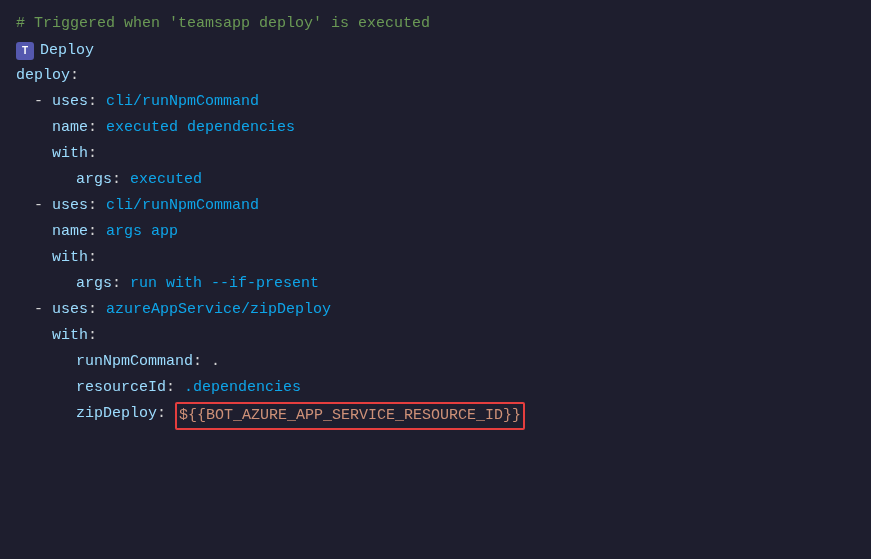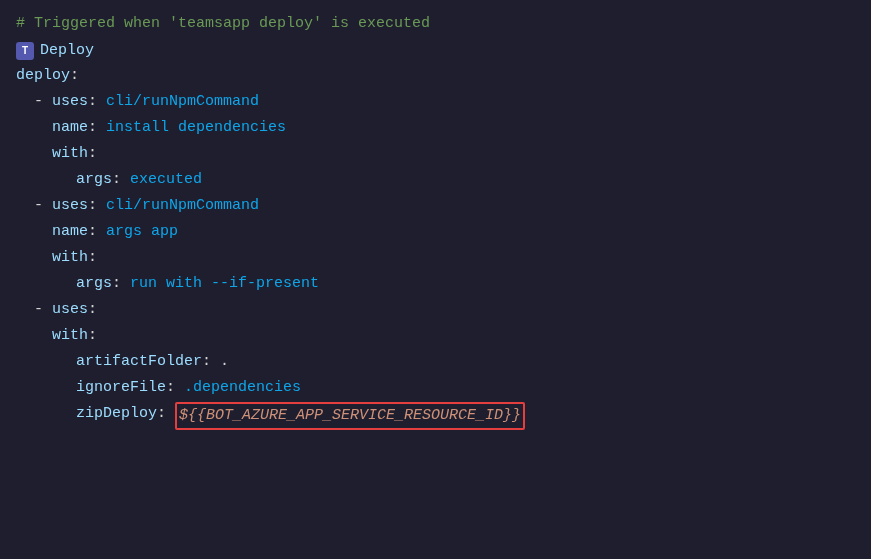--- a/index.html
+++ b/index.html
@@ -70,21 +70,20 @@
     .highlight-box {
       display: inline;
       border: 2px solid #e53e3e;
       border-radius: 2px;
       padding: 0 2px;
       background-color: transparent;
     }
 
     .variable-highlight {
       color: #ce9178;
-      font-style: italic;
     }
 
     .colon { color: #d4d4d4; }
   </style>
 </head>
 <body>
 
 <div class="code-container">
 
   <div class="line">
@@ -98,21 +97,21 @@
 
   <div class="line">
     <span class="key">deploy</span><span class="colon">:</span>
   </div>
 
   <div class="line">
     <span class="indent">  </span><span class="dash">- </span><span class="key">uses</span><span class="colon">: </span><span class="string">cli/runNpmCommand</span>
   </div>
 
   <div class="line">
-    <span class="indent">    </span><span class="key">name</span><span class="colon">: </span><span class="string">install dependencies</span>
+    <span class="indent">    </span><span class="key">name</span><span class="colon">: </span><span class="string">executed dependencies</span>
   </div>
 
   <div class="line">
     <span class="indent">    </span><span class="key">with</span><span class="colon">:</span>
   </div>
 
   <div class="line">
     <span class="indent">    </span><span style="color:#569cd6; border-left: 2px solid #569cd6; padding-left:4px; margin-right:0;"></span><span class="key">  args</span><span class="colon">: </span><span class="string">executed</span>
   </div>
 
@@ -126,32 +125,32 @@
 
   <div class="line">
     <span class="indent">    </span><span class="key">with</span><span class="colon">:</span>
   </div>
 
   <div class="line">
     <span class="indent">    </span><span style="color:#569cd6; border-left: 2px solid #569cd6; padding-left:4px; margin-right:0;"></span><span class="key">  args</span><span class="colon">: </span><span class="string">run with --if-present</span>
   </div>
 
   <div class="line">
-    <span class="indent">  </span><span class="dash">- </span><span class="key">uses</span><span class="colon">: </span>
+    <span class="indent">  </span><span class="dash">- </span><span class="key">uses</span><span class="colon">: </span><span class="string">azureAppService/zipDeploy</span>
   </div>
 
   <div class="line">
     <span class="indent">    </span><span class="key">with</span><span class="colon">:</span>
   </div>
 
   <div class="line">
-    <span class="indent">    </span><span style="color:#569cd6; border-left: 2px solid #569cd6; padding-left:4px; margin-right:0;"></span><span class="key">  artifactFolder</span><span class="colon">: </span><span class="value-plain">.</span>
+    <span class="indent">    </span><span style="color:#569cd6; border-left: 2px solid #569cd6; padding-left:4px; margin-right:0;"></span><span class="key">  runNpmCommand</span><span class="colon">: </span><span class="value-plain">.</span>
   </div>
 
   <div class="line">
-    <span class="indent">    </span><span style="color:#569cd6; border-left: 2px solid #569cd6; padding-left:4px; margin-right:0;"></span><span class="key">  ignoreFile</span><span class="colon">: </span><span class="string">.dependencies</span>
+    <span class="indent">    </span><span style="color:#569cd6; border-left: 2px solid #569cd6; padding-left:4px; margin-right:0;"></span><span class="key">  resourceId</span><span class="colon">: </span><span class="string">.dependencies</span>
   </div>
 
   <div class="line">
     <span class="indent">    </span><span style="color:#569cd6; border-left: 2px solid #569cd6; padding-left:4px; margin-right:0;"></span><span class="key">  zipDeploy</span><span class="colon">: </span><span class="highlight-box"><span class="variable-highlight">${{BOT_AZURE_APP_SERVICE_RESOURCE_ID}}</span></span>
   </div>
 
 </div>
 
 </body></html>

